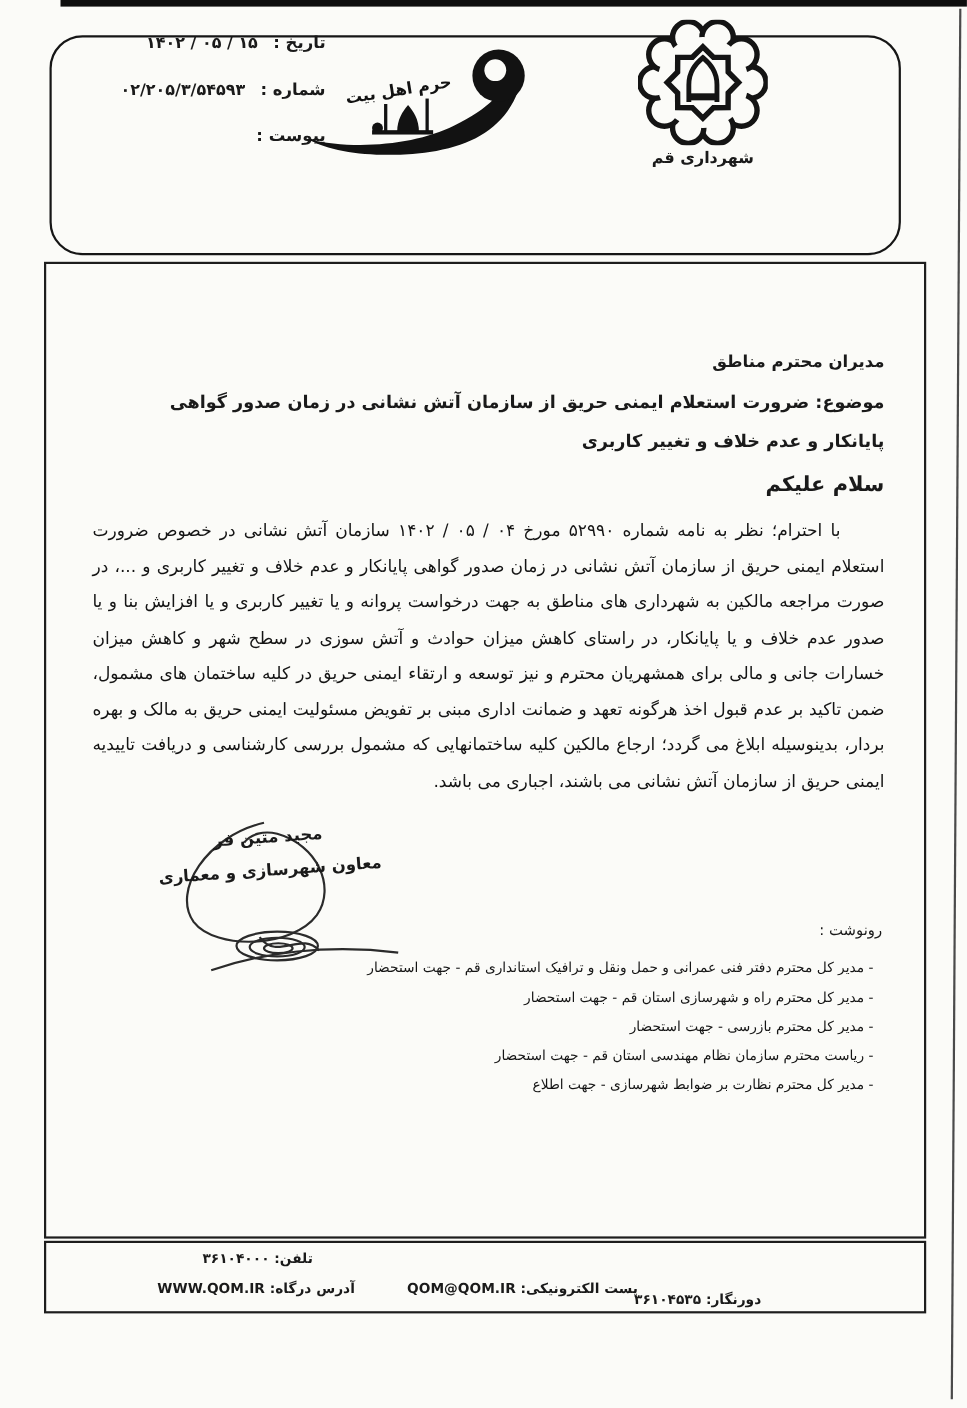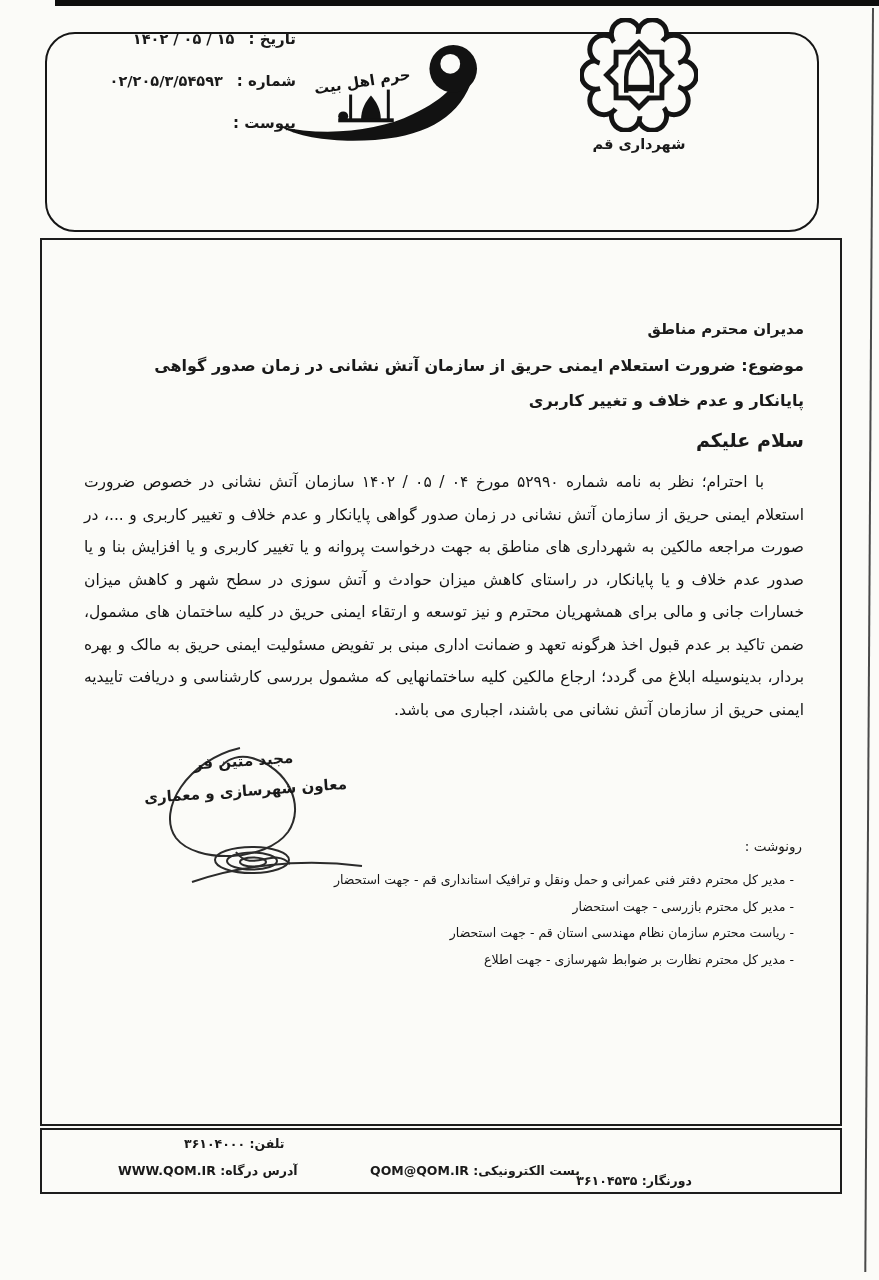--- a/index.html
+++ b/index.html
@@ -33,21 +33,21 @@
   .sig-text{left:100px;top:506px;width:205px;text-align:center;font-weight:bold;font-size:15px;line-height:30px;direction:rtl;transform:rotate(-4deg);}
   .cc-label{top:598px;right:38px;font-size:13.5px;direction:rtl;}
   .cc-list{top:627px;right:46px;left:60px;direction:rtl;text-align:right;font-size:12.5px;line-height:26.5px;color:#141414;}
   
   .foot-box{left:40px;top:1128px;width:798px;height:62px;border:2px solid #1d1d1d;font-weight:600;}
   .foot-box > *{position:absolute;white-space:nowrap;direction:rtl;font-size:12.5px;}
   .f-address{top:6px;right:12px;}
   .f-phone{top:6px;left:142px;}
   .f-fax{top:33px;right:148px;margin-top:10px;}
   .f-email{top:33px;left:328px;}
-  .f-portal{top:33px;left:76px;text-align:center;}
+  .f-portal{top:33px;left:101px;text-align:center;}
 </style>
 </head>
 <body>
 
 <div class="abs scan-top"></div>
 <div class="abs scan-right"></div>
 
 <div class="abs head-box"></div>
 
 <div class="abs meta">
@@ -117,20 +117,21 @@
     </g>
   </svg>
   <div class="sig-text">
     <div>مجید متین فر</div>
     <div>معاون شهرسازی و معماری</div>
   </div>
 
   <div class="cc-label">رونوشت :</div>
   <div class="cc-list">
       <div class="cc-item">- مدیر کل محترم دفتر فنی عمرانی و حمل ونقل و ترافیک استانداری قم -  جهت استحضار</div>
+      <div class="cc-item">- مدیر کل محترم راه و شهرسازی استان قم - جهت استحضار</div>
       <div class="cc-item">- مدیر کل محترم بازرسی - جهت استحضار</div>
       <div class="cc-item">- ریاست محترم سازمان نظام مهندسی استان قم - جهت استحضار</div>
       <div class="cc-item">- مدیر کل محترم نظارت بر ضوابط شهرسازی - جهت اطلاع</div>
     </div>
 </div>
 
 <div class="abs foot-box">
   <div class="f-phone">تلفن: ۳۶۱۰۴۰۰۰</div>
   <div class="f-fax">دورنگار: ۳۶۱۰۴۵۳۵</div>
   <div class="f-email">پست الکترونیکی: QOM@QOM.IR</div>

